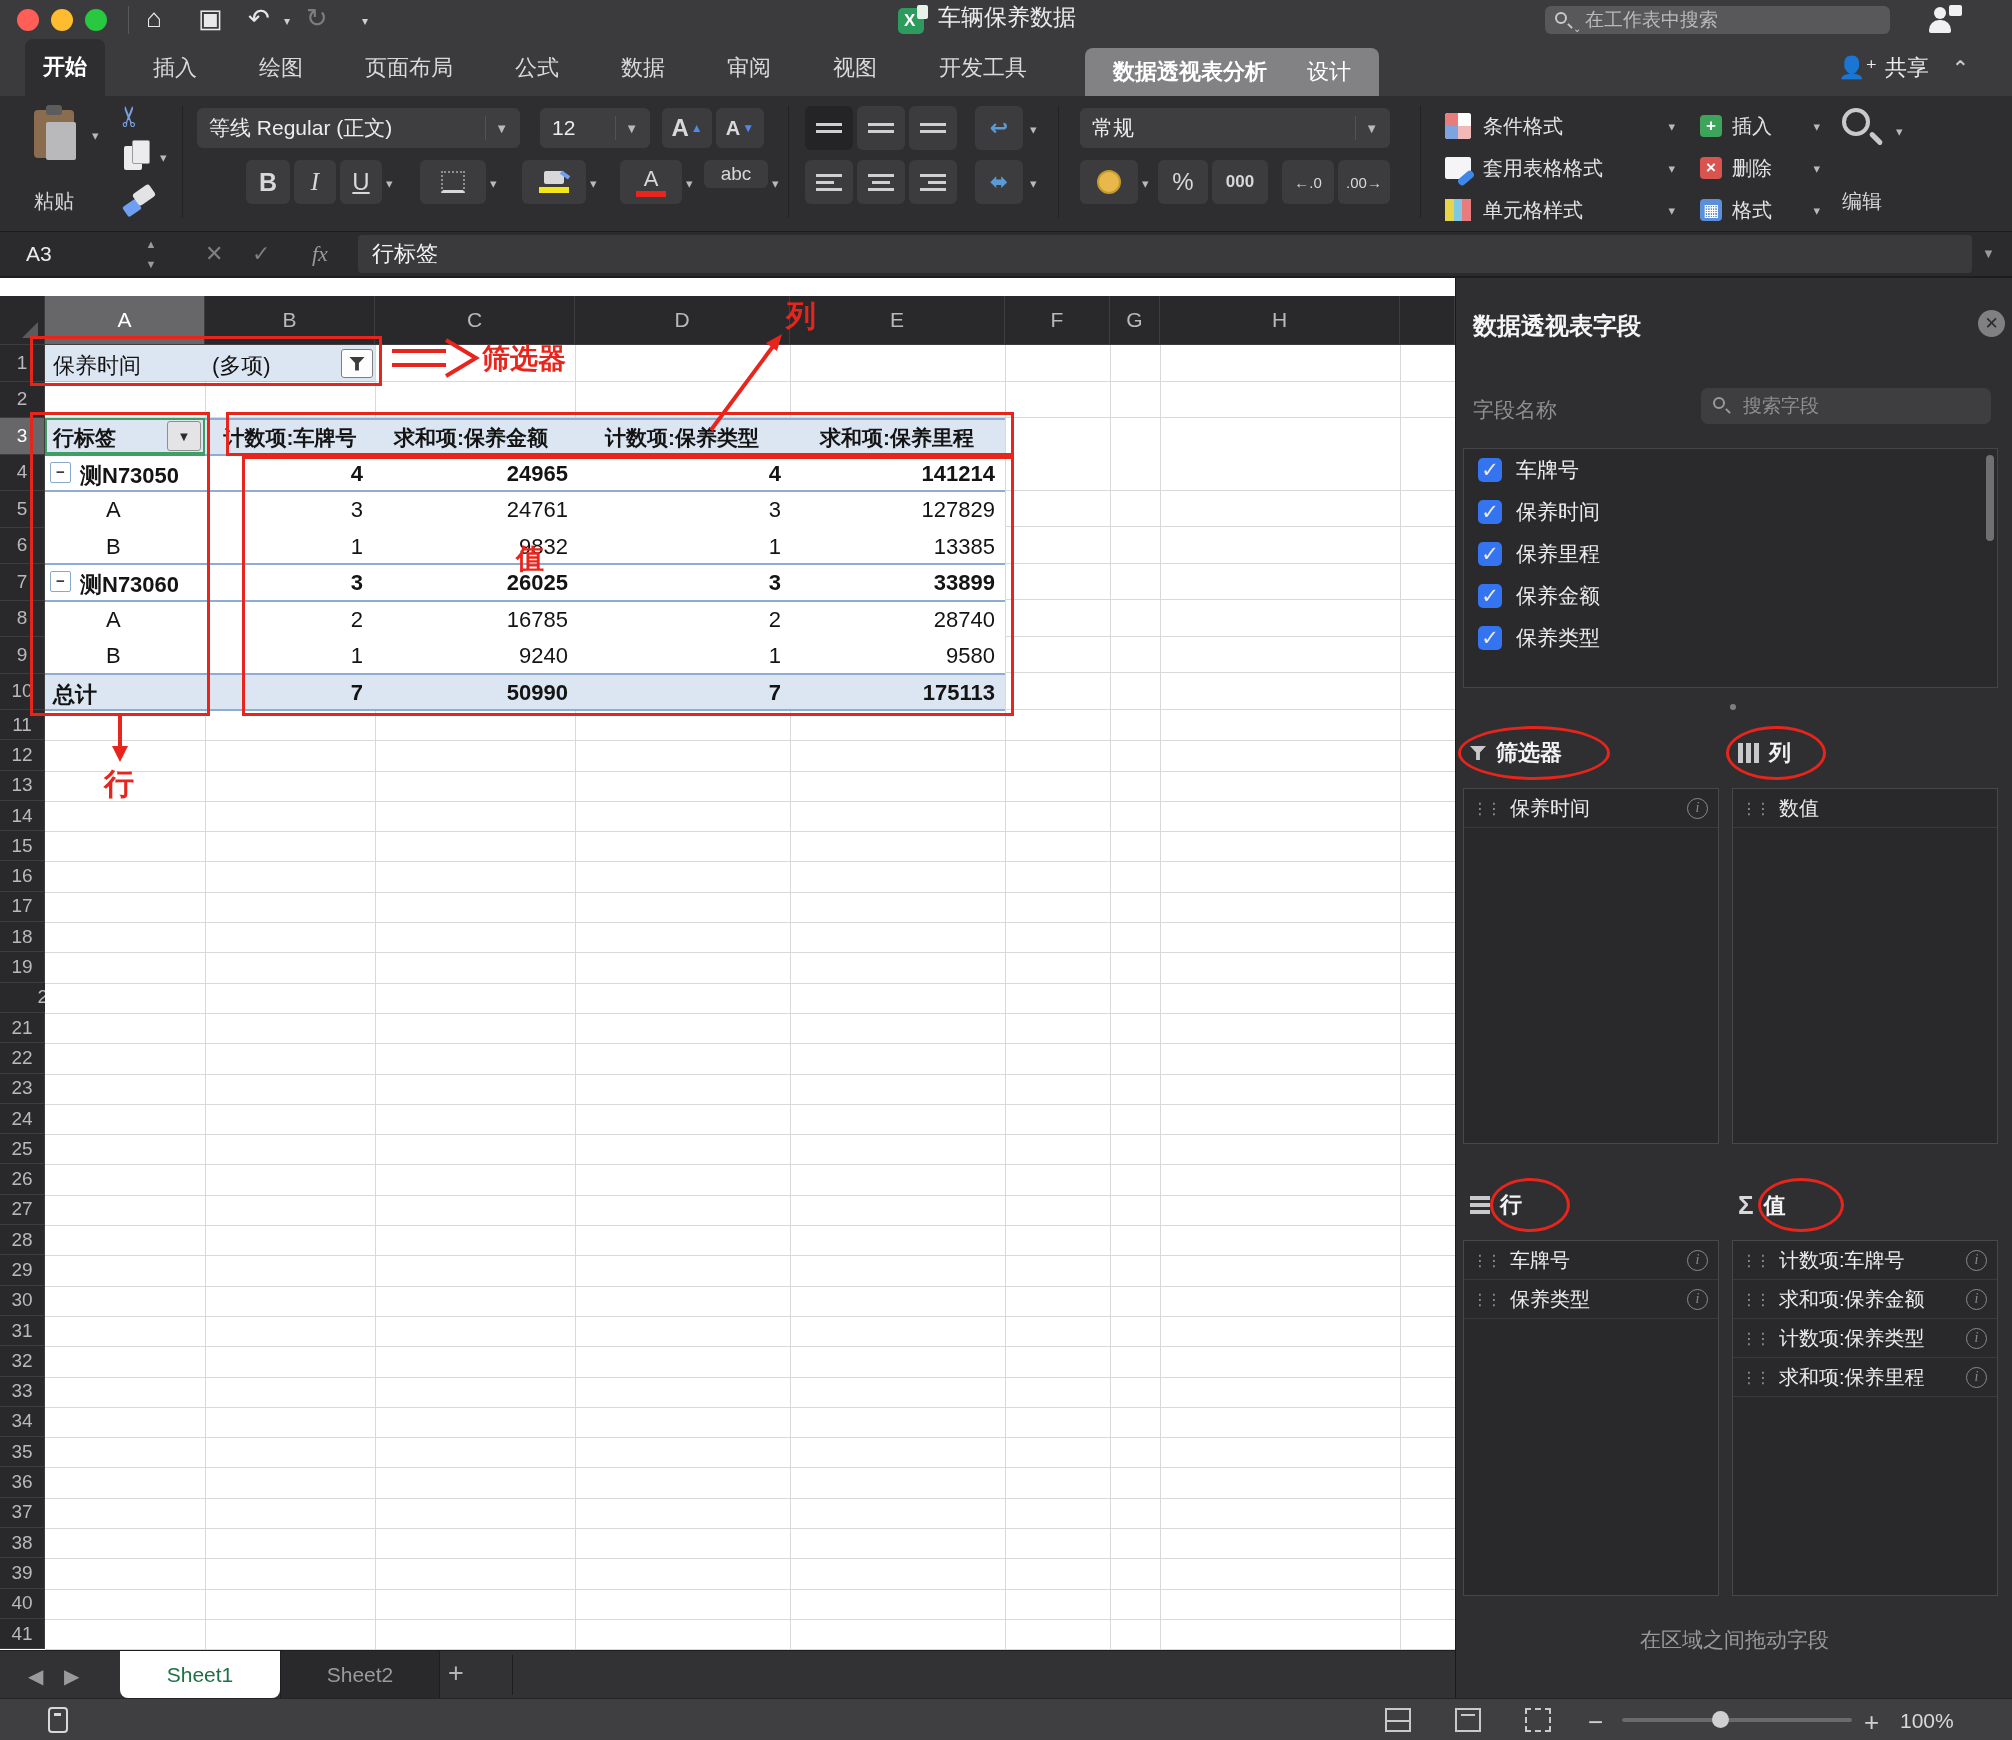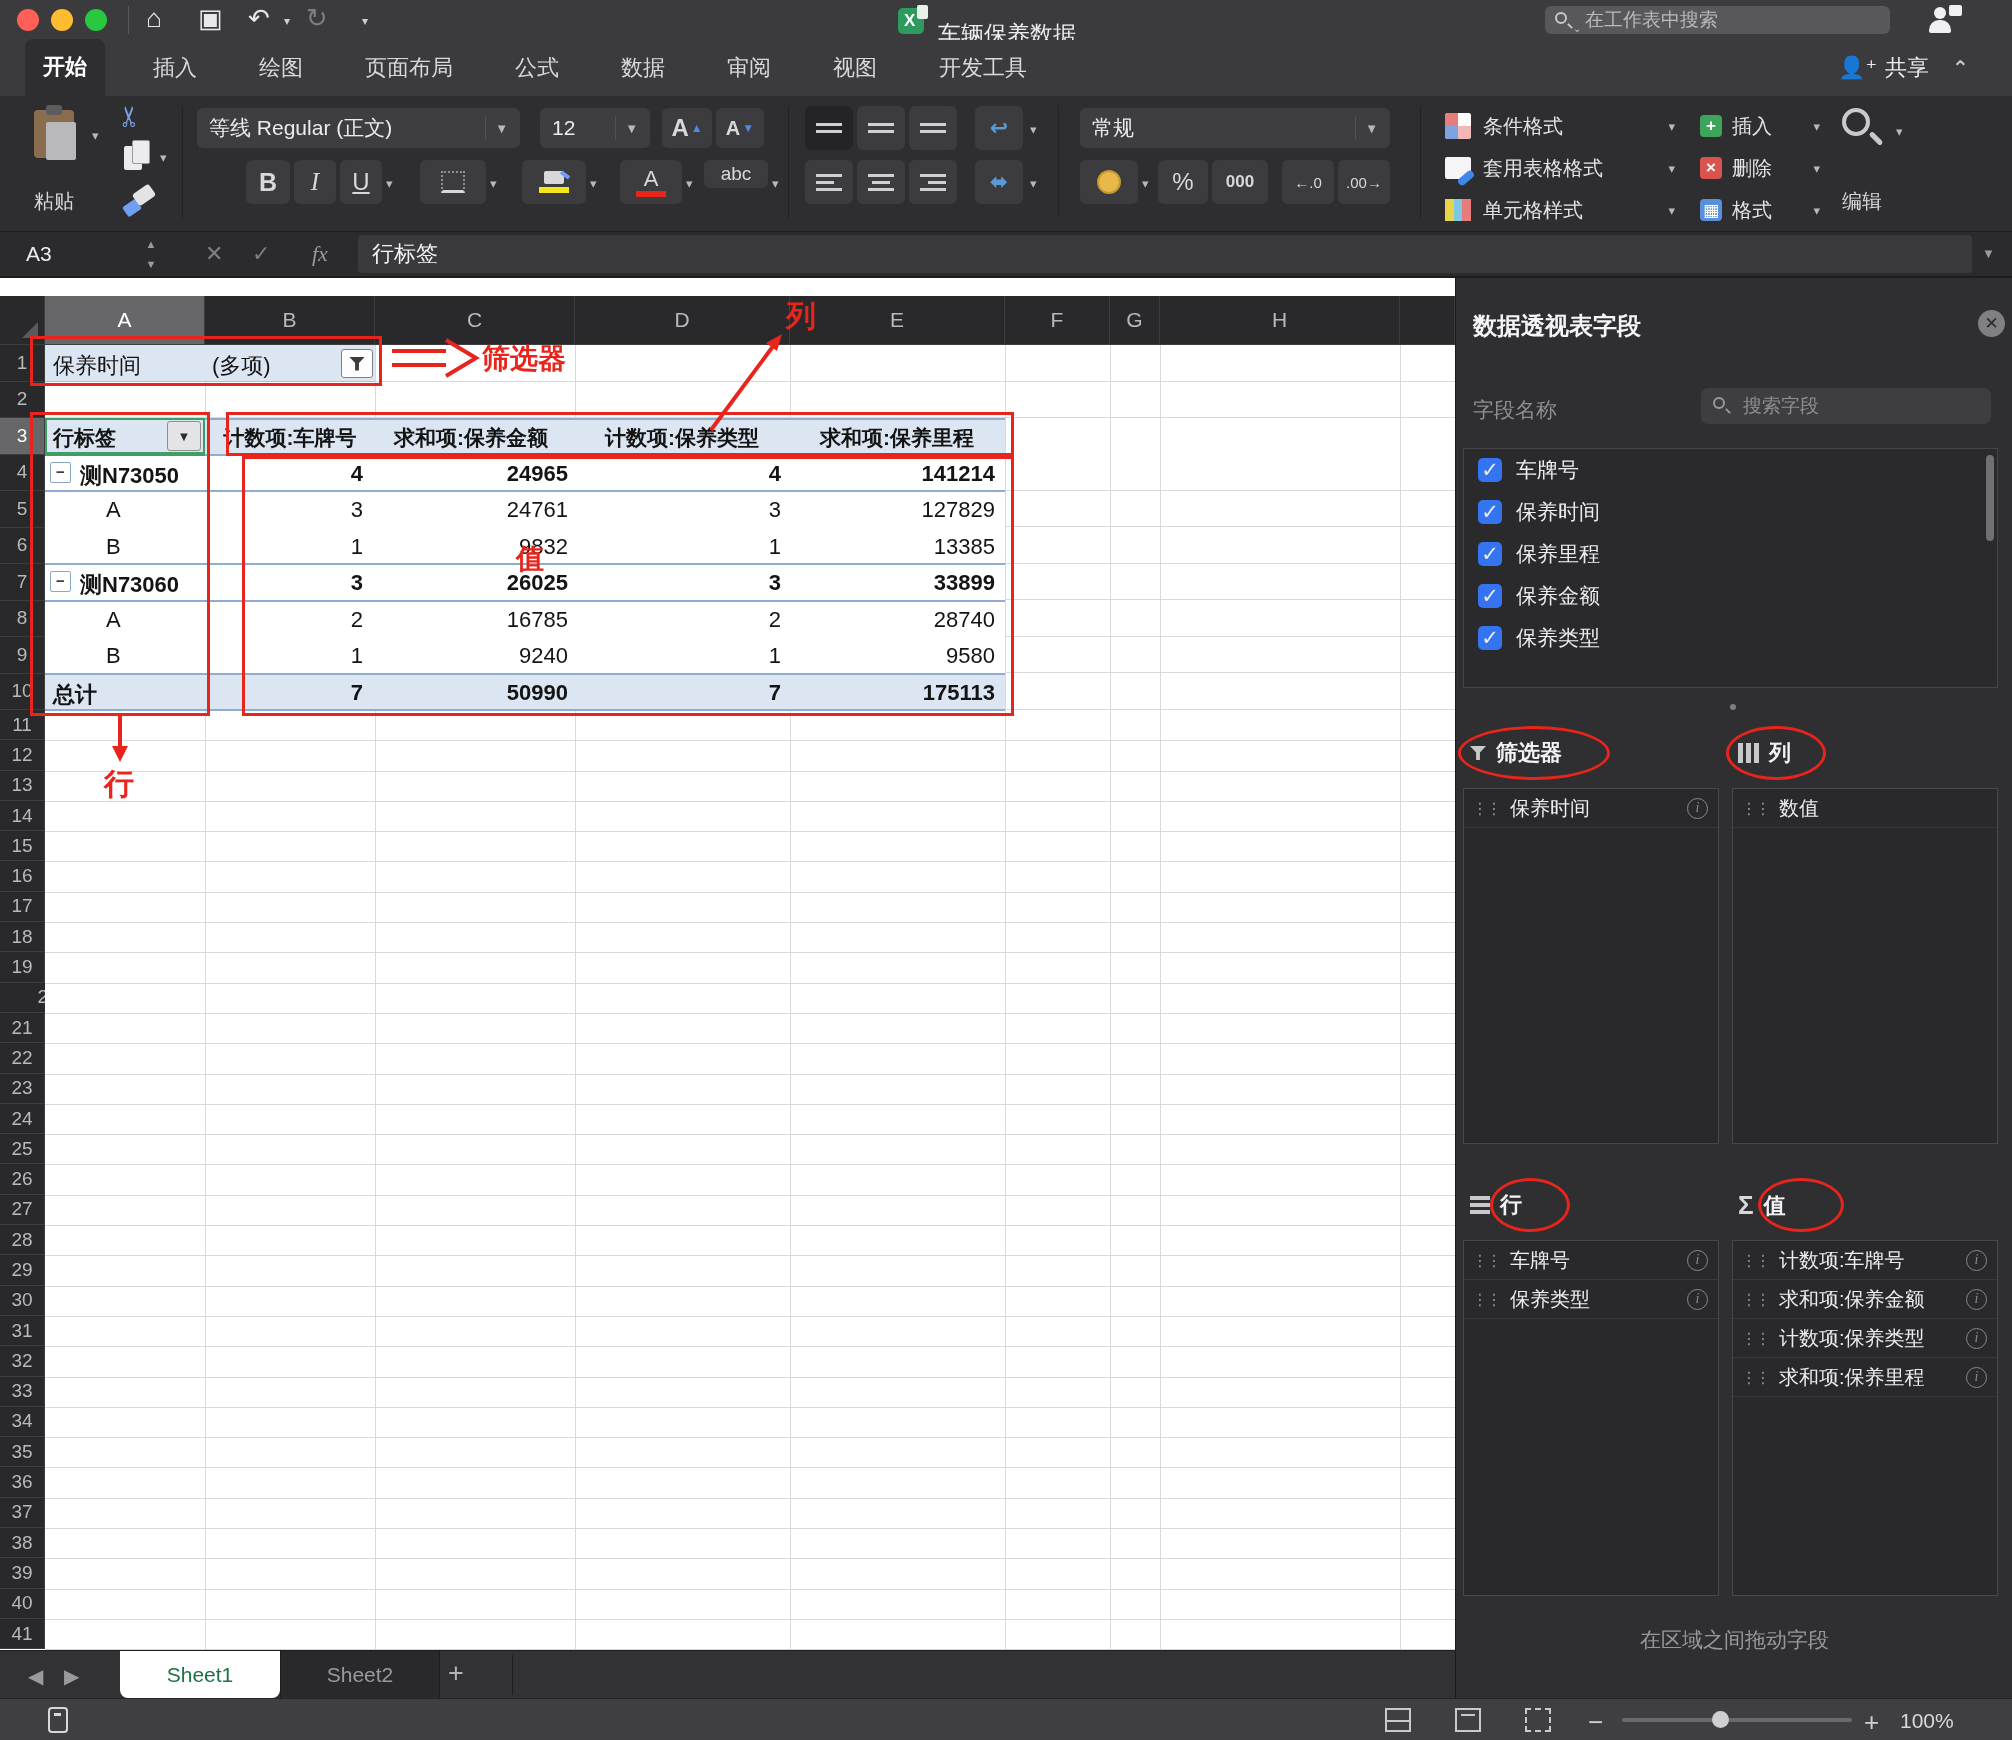--- a/index.html
+++ b/index.html
@@ -13,21 +13,21 @@
   #tl-red { left:17px; background:#ff5f57; }
   #tl-yellow { left:51px; background:#febc2e; }
   #tl-green { left:85px; background:#28c840; }
   #tb-sep { left:128px; top:6px; width:1px; height:28px; background:#58585a; }
   .qat { color:#e8e8ea; font-size:26px; top:3px; }
   .qat.dim { color:#7d7d7f; }
   .tinycaret { color:#cfcfd1; font-size:12px; top:14px; }
   #doc-icon { left:898px; top:8px; width:26px; height:26px; background:#2e9b5e; border-radius:5px; }
   #doc-icon:before { content:"X"; color:#fff; font-weight:bold; font-size:17px; position:absolute; left:6px; top:3px; }
   #doc-icon .page { position:absolute; right:-4px; top:-3px; width:11px; height:14px; background:#e8f2ea; border-radius:2px; }
-  #doc-title { left:938px; top:19px; color:#ececee; font-size:23px; font-weight:500; }
+  #doc-title { left:938px; top:2px; color:#ececee; font-size:23px; font-weight:500; }
   #tb-search { left:1545px; top:6px; width:345px; height:28px; background:#58585a; border-radius:6px; color:#b9b9bb; font-size:19px; line-height:28px; padding-left:40px; }
   #tb-search .mag { position:absolute; left:10px; top:6px; width:12px; height:12px; border:2px solid #c9c9cb; border-radius:50%; }
   #tb-search .mag:after { content:""; position:absolute; left:10px; top:11px; width:6px; height:2px; background:#c9c9cb; transform:rotate(45deg); }
   #tb-search .car { position:absolute; left:28px; top:9px; font-size:10px; color:#c9c9cb; }
   #tb-person { left:1928px; top:5px; width:34px; height:30px; }
   #tb-person .head { position:absolute; left:6px; top:2px; width:12px; height:12px; background:#f0f0f2; border-radius:50%; }
   #tb-person .bod { position:absolute; left:1px; top:15px; width:22px; height:13px; background:#f0f0f2; border-radius:10px 10px 2px 2px; }
   #tb-person .bub { position:absolute; right:0; top:0; width:13px; height:11px; background:#f0f0f2; border-radius:2px; }
 
   
@@ -270,20 +270,24 @@
   <div id="ribbon-tabs">
       <div class="rtab active">开始</div>
       <div class="rtab">插入</div>
       <div class="rtab">绘图</div>
       <div class="rtab">页面布局</div>
       <div class="rtab">公式</div>
       <div class="rtab">数据</div>
       <div class="rtab">审阅</div>
       <div class="rtab">视图</div>
       <div class="rtab">开发工具</div>
+    </div>
+  <div id="contextual-tabs">
+      <div class="ctab active">数据透视表分析</div>
+      <div class="ctab">设计</div>
     </div>
   <div class="abs" id="share-btn">
     <span class="plus-person">👤⁺</span><span>共享</span>
   </div>
   <div class="abs" id="collapse-ribbon">⌃</div>
 </div>
 
 <div id="ribbon" class="abs">
   <div class="abs" id="paste-ic">
       <span class="board"></span>

